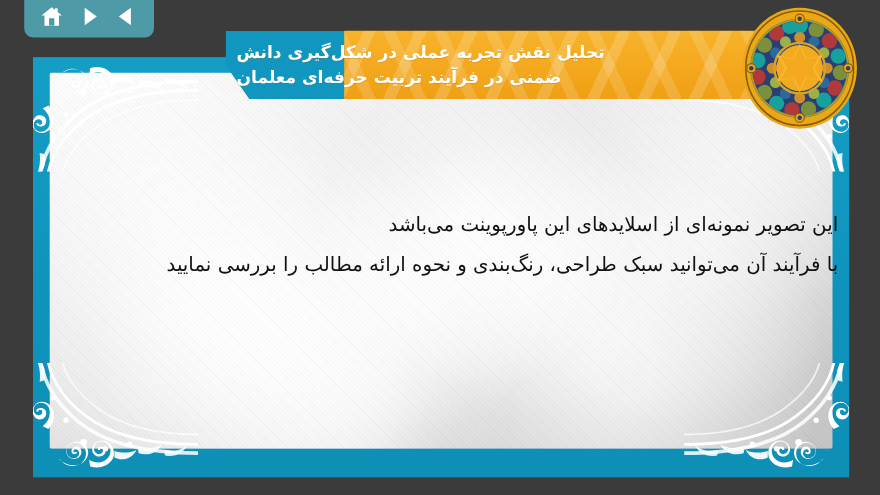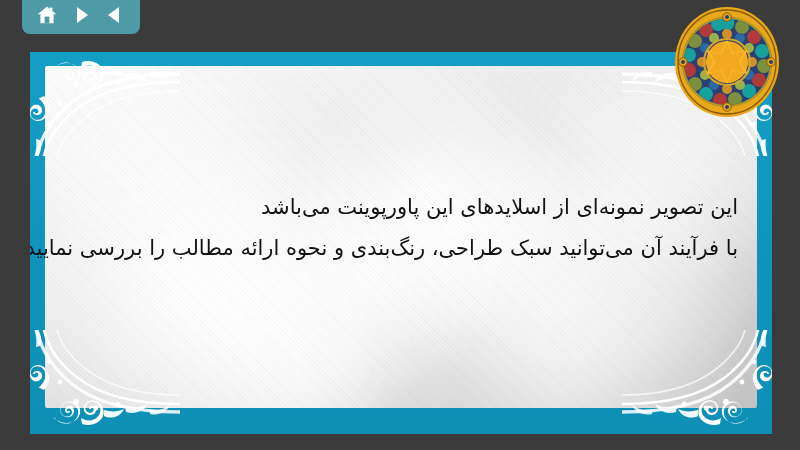--- a/index.html
+++ b/index.html
@@ -142,25 +142,25 @@
     position:absolute;
     left:674px; top:6px;
     width:106px; height:112px;
     z-index:35;
     pointer-events:none;
   }
 
   
   .body-text {
     position:absolute;
-    left:40px; right:34px; top:138px;
+    left:40px; right:10px; top:138px;
     z-index:20;
     direction:rtl;
     color:#111111;
-    font-size:21px;
+    font-size:18px;
     line-height:1.62;
     white-space:nowrap;
   }
   .body-text p { margin:0 0 7px 0; }
   .body-text p:nth-child(1) { padding-left:0; }
 </style>
 </head>
 <body>
 
 <div id="stage">
@@ -296,20 +296,28 @@
       </svg>
     </span>
 
     <div class="body-text">
       <p>این تصویر نمونه‌ای از اسلایدهای این پاورپوینت می‌باشد</p>
       <p>با فرآیند آن می‌توانید سبک طراحی، رنگ‌بندی و نحوه ارائه مطالب را بررسی نمایید</p>
     </div>
 
   </div>
 
+  <div class="banner">
+    <div class="banner-tail"></div>
+    <div class="banner-body"></div>
+    <div class="banner-title">
+      <span>تحلیل نقش تجربه عملی در شکل‌گیری دانش</span>
+      <span>ضمنی در فرآیند تربیت حرفه‌ای معلمان</span>
+    </div>
+  </div>
 
   <span class="medallion">
     <svg viewBox="0 0 106 112" width="106" height="112" aria-hidden="true">
       <defs>
         <clipPath id="rosetteClip">
             <circle cx="53" cy="56" r="43"></circle>
           </clipPath>
       </defs>
 
       <ellipse cx="53" cy="56" rx="52" ry="55" fill="#e9a818"></ellipse>

